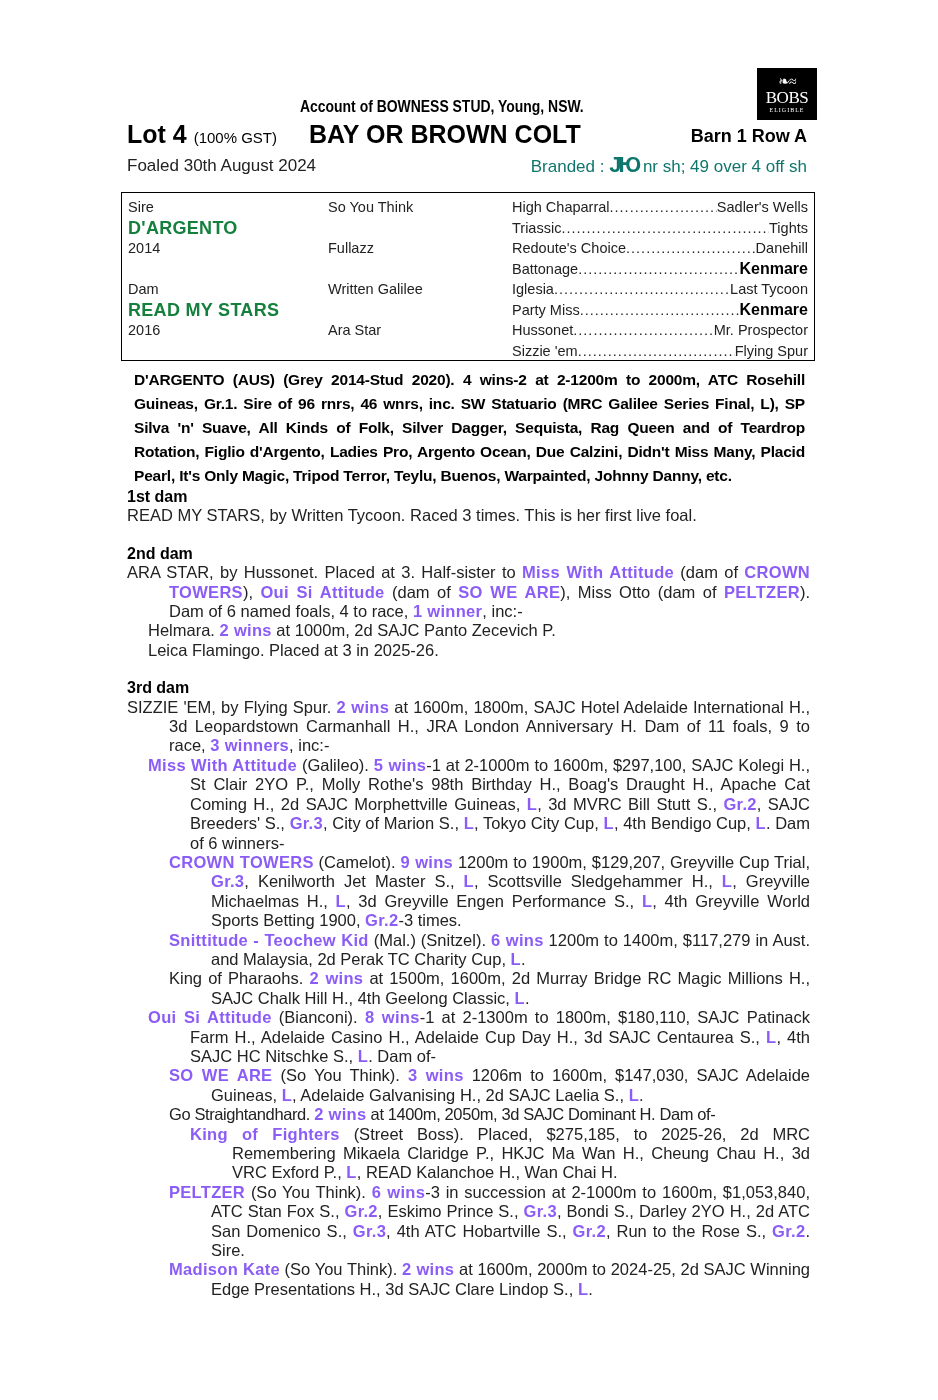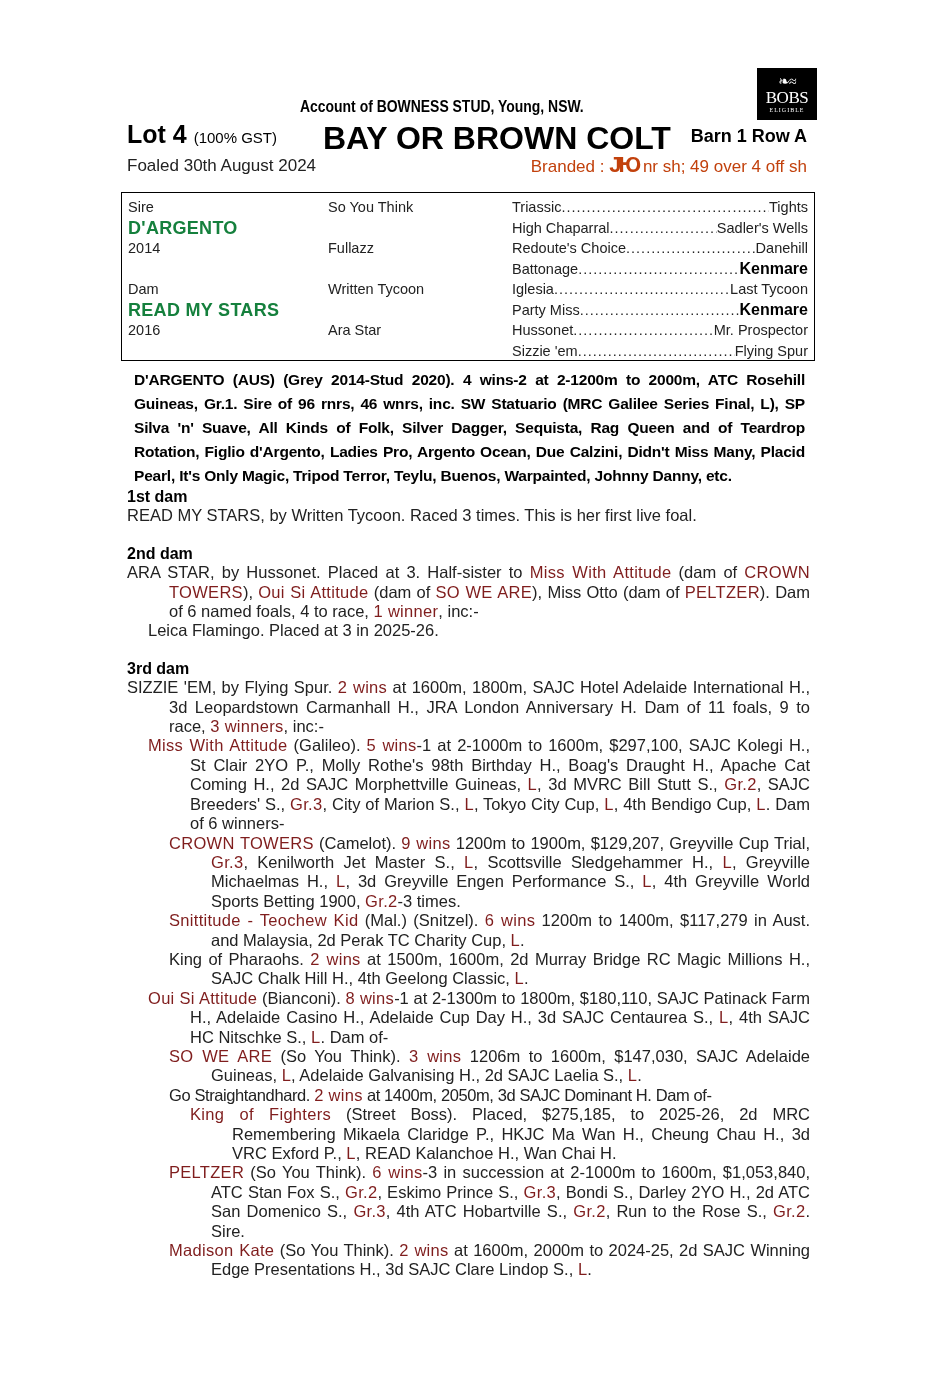--- a/index.html
+++ b/index.html
@@ -8,24 +8,24 @@
     .logo { position: absolute; left: 757px; top: 68px; width: 60px; height: 52px; background: #000;
             color: #fff; text-align: center; font-family: "Liberation Serif", serif; }
     .logo .horse { font-size: 14px; line-height: 16px; margin-top: 6px; letter-spacing: -1px; }
     .logo .bobs { font-size: 17px; line-height: 16px; font-weight: normal; letter-spacing: -0.5px; }
     .logo .elig { font-size: 6px; line-height: 8px; letter-spacing: 1px; }
     .account { position: absolute; left: 300px; top: 97px; font-size: 17px; font-weight: bold;
                transform: scaleX(0.82); transform-origin: left; letter-spacing: 0px; }
     .lotline { position: absolute; left: 127px; top: 120px; width: 683px; height: 32px; }
     .lot { position: absolute; left: 0; top: 0; font-size: 25px; font-weight: bold; }
     .gst { font-size: 15px; font-weight: normal; }
-    .colt { position: absolute; left: 182px; top: 0; font-size: 32px; font-weight: bold; margin-left: 14px; }
+    .colt { position: absolute; left: 182px; top: 0; font-size: 25px; font-weight: bold; }
     .barn { position: absolute; right: 3px; top: 6px; font-size: 18px; font-weight: bold; }
     .foaled { position: absolute; left: 127px; top: 156px; font-size: 17px; color: #222; }
-    .branded { position: absolute; right: 131px; top: 152px; font-size: 17px; color: #c2410c; }
+    .branded { position: absolute; right: 131px; top: 152px; font-size: 17px; color: #0f766e; }
     .brand-glyph { font-weight: bold; font-size: 22px; letter-spacing: -3px; }
     .pedigree { position: absolute; left: 121px; top: 192px; width: 694px; height: 169px;
                 border: 1.5px solid #000; box-sizing: border-box; font-size: 14.5px; }
     .ped-col1 { position: absolute; left: 6px; top: 4px; width: 195px; }
     .ped-col2 { position: absolute; left: 206px; top: 4px; width: 180px; }
     .ped-col3 { position: absolute; left: 390px; top: 4px; width: 296px; }
     .ped-line { height: 20.5px; line-height: 20.5px; white-space: nowrap; color: #222; }
     .ped-big { font-weight: bold; font-size: 18px; color: #15803d; letter-spacing: 0.3px; }
     .ped-row { display: flex; height: 20.5px; line-height: 20.5px; color: #222; }
     .ped-row .left { white-space: nowrap; }
@@ -39,21 +39,21 @@
     .sect-h { font-weight: bold; font-size: 16px; color: #000; margin-top: 0; }
     .gap { height: 18px; }
     p { margin: 0; }
     .hang { text-align: justify; }
     .l0 { padding-left: 42px; text-indent: -42px; }
     .l1 { padding-left: 63px; text-indent: -42px; }
     .l2 { padding-left: 84px; text-indent: -42px; }
     .l3 { padding-left: 105px; text-indent: -42px; }
     .plain1 { padding-left: 21px; }
     b { color: #000; }
-    .bk { font-weight: 400; color: #7f1d1d; letter-spacing: 0.3px; }
+    .bk { font-weight: 700; color: #8b5cf6; letter-spacing: 0.3px; }
   </style>
 </head>
 <body>
 
 <div class="logo">
   <div class="horse">❧≈</div>
   <div class="bobs">BOBS</div>
   <div class="elig">ELIGIBLE</div>
 </div>
 
@@ -83,34 +83,34 @@
     <div class="ped-line"></div>
     <div class="ped-line">Dam</div>
     <div class="ped-line ped-big">READ MY STARS</div>
     <div class="ped-line">2016</div>
   </div>
   <div class="ped-col2">
     <div class="ped-line">So You Think</div>
     <div class="ped-line"></div>
     <div class="ped-line">Fullazz</div>
     <div class="ped-line"></div>
-    <div class="ped-line">Written Tycoon</div>
+    <div class="ped-line">Written Galilee</div>
     <div class="ped-line"></div>
     <div class="ped-line">Ara Star</div>
   </div>
   <div class="ped-col3">
     <div class="ped-row">
+        <span class="left">High Chaparral</span>
+        <span class="dots"></span>
+        <span class="right">Sadler's Wells</span>
+      </div>
+    <div class="ped-row">
         <span class="left">Triassic</span>
         <span class="dots"></span>
         <span class="right">Tights</span>
-      </div>
-    <div class="ped-row">
-        <span class="left">High Chaparral</span>
-        <span class="dots"></span>
-        <span class="right">Sadler's Wells</span>
       </div>
     <div class="ped-row">
         <span class="left">Redoute's Choice</span>
         <span class="dots"></span>
         <span class="right">Danehill</span>
       </div>
     <div class="ped-row">
         <span class="left">Battonage</span>
         <span class="dots"></span>
         <span class="right bold">Kenmare</span>
@@ -141,20 +141,21 @@
 <p class="sire-para">D'ARGENTO (AUS) (Grey 2014-Stud 2020). 4 wins-2 at 2-1200m to 2000m, ATC Rosehill Guineas, Gr.1. Sire of 96 rnrs, 46 wnrs, inc. SW Statuario (MRC Galilee Series Final, L), SP Silva 'n' Suave, All Kinds of Folk, Silver Dagger, Sequista, Rag Queen and of Teardrop Rotation, Figlio d'Argento, Ladies Pro, Argento Ocean, Due Calzini, Didn't Miss Many, Placid Pearl, It's Only Magic, Tripod Terror, Teylu, Buenos, Warpainted, Johnny Danny, etc.</p>
 
 <div class="body">
 
   <div class="sect-h">1st dam</div>
   <p>READ MY STARS, by Written Tycoon. Raced 3 times. This is her first live foal.</p>
   <div class="gap"></div>
 
   <div class="sect-h">2nd dam</div>
   <p class="hang l0"><span>ARA STAR, by Hussonet. Placed at 3. Half-sister to </span><b class="bk">Miss With Attitude</b><span> (dam of </span><b class="bk">CROWN TOWERS</b><span>), </span><b class="bk">Oui Si Attitude</b><span> (dam of </span><b class="bk">SO WE ARE</b><span>), Miss Otto (dam of </span><b class="bk">PELTZER</b><span>). Dam of 6 named foals, 4 to race, </span><b class="bk">1 winner</b><span>, inc:-</span></p>
+  <p class="plain1"><span>Helmara. </span><b class="bk">2 wins</b><span> at 1000m, 2d SAJC Panto Zecevich P.</span></p>
   <p class="plain1"><span>Leica Flamingo. Placed at 3 in 2025-26.</span></p>
   <div class="gap"></div>
 
   <div class="sect-h">3rd dam</div>
   <p class="hang l0"><span>SIZZIE 'EM, by Flying Spur. </span><b class="bk">2 wins</b><span> at 1600m, 1800m, SAJC Hotel Adelaide International H., 3d Leopardstown Carmanhall H., JRA London Anniversary H. Dam of 11 foals, 9 to race, </span><b class="bk">3 winners</b><span>, inc:-</span></p>
 
   <p class="hang l1"><b class="bk">Miss With Attitude</b><span> (Galileo). </span><b class="bk">5 wins</b><span>-1 at 2-1000m to 1600m, $297,100, SAJC Kolegi H., St Clair 2YO P., Molly Rothe's 98th Birthday H., Boag's Draught H., Apache Cat Coming H., 2d SAJC Morphettville Guineas, </span><b class="bk">L</b><span>, 3d MVRC Bill Stutt S., </span><b class="bk">Gr.2</b><span>, SAJC Breeders' S., </span><b class="bk">Gr.3</b><span>, City of Marion S., </span><b class="bk">L</b><span>, Tokyo City Cup, </span><b class="bk">L</b><span>, 4th Bendigo Cup, </span><b class="bk">L</b><span>. Dam of 6 winners-</span></p>
 
   <p class="hang l2"><b class="bk">CROWN TOWERS</b><span> (Camelot). </span><b class="bk">9 wins</b><span> 1200m to 1900m, $129,207, Greyville Cup Trial, </span><b class="bk">Gr.3</b><span>, Kenilworth Jet Master S., </span><b class="bk">L</b><span>, Scottsville Sledgehammer H., </span><b class="bk">L</b><span>, Greyville Michaelmas H., </span><b class="bk">L</b><span>, 3d Greyville Engen Performance S., </span><b class="bk">L</b><span>, 4th Greyville World Sports Betting 1900, </span><b class="bk">Gr.2</b><span>-3 times.</span></p>
 

